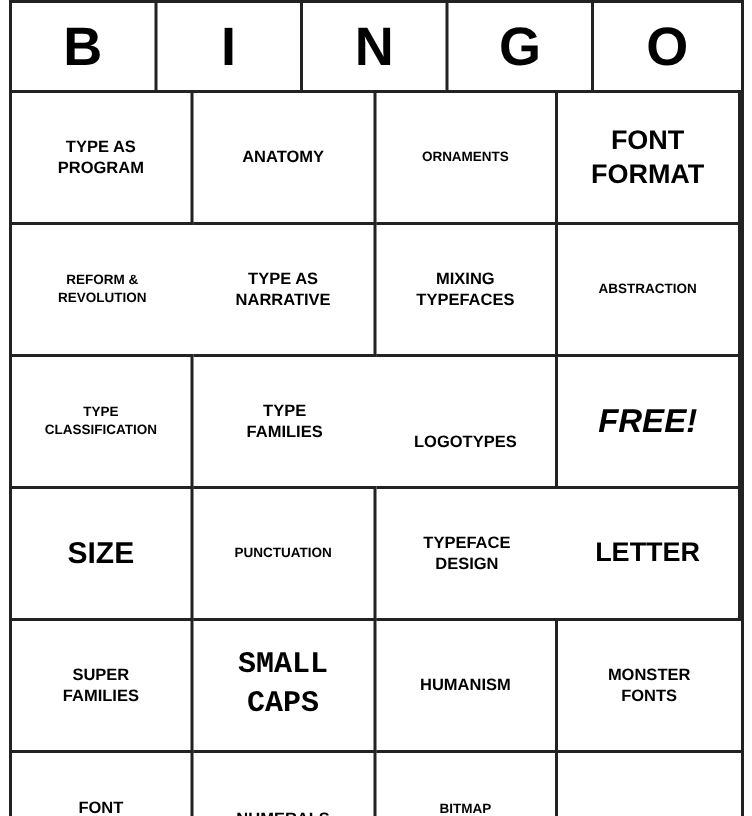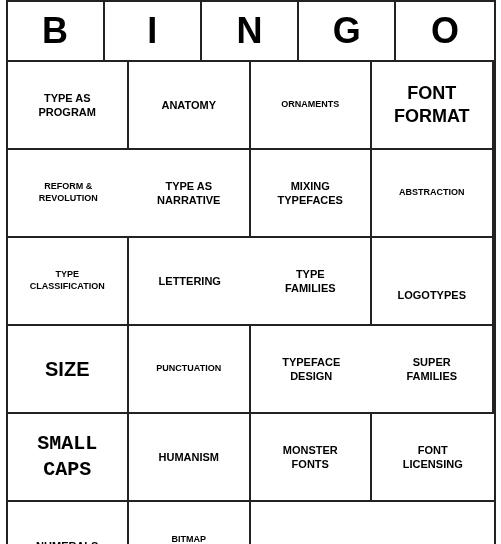--- a/index.html
+++ b/index.html
@@ -123,38 +123,41 @@
 TYPEFACES</span>
       </div>
       <div class="bingo-cell">
         <span class="cell-text small" style="white-space: pre-line;">ABSTRACTION</span>
       </div>
       <div class="bingo-cell">
         <span class="cell-text small" style="white-space: pre-line;">TYPE
 CLASSIFICATION</span>
       </div>
       <div class="bingo-cell">
-        <span class="cell-text" style="white-space: pre-line;">LETTERING</span>
-      </div>
-      <div class="bingo-cell">
         <span class="cell-text" style="white-space: pre-line;">TYPE
 FAMILIES</span>
       </div>
       <div class="bingo-cell">
         <span class="cell-text" style="white-space: pre-line; margin-top: 28px;">LOGOTYPES</span>
+      </div>
+      <div class="bingo-cell">
+        <span class="cell-text free" style="white-space: pre-line;">Free!</span>
       </div>
       <div class="bingo-cell">
         <span class="cell-text xlarge" style="white-space: pre-line;">SIZE</span>
       </div>
       <div class="bingo-cell">
         <span class="cell-text small" style="white-space: pre-line;">PUNCTUATION</span>
       </div>
       <div class="bingo-cell">
         <span class="cell-text" style="white-space: pre-line;">TYPEFACE
 DESIGN</span>
+      </div>
+      <div class="bingo-cell">
+        <span class="cell-text large" style="white-space: pre-line;">LETTER</span>
       </div>
       <div class="bingo-cell">
         <span class="cell-text" style="white-space: pre-line;">SUPER
 FAMILIES</span>
       </div>
       <div class="bingo-cell">
         <span class="cell-text small-caps-style" style="white-space: pre-line; font-family: Liberation Mono, monospace;">SMALL
 CAPS</span>
       </div>
       <div class="bingo-cell">

